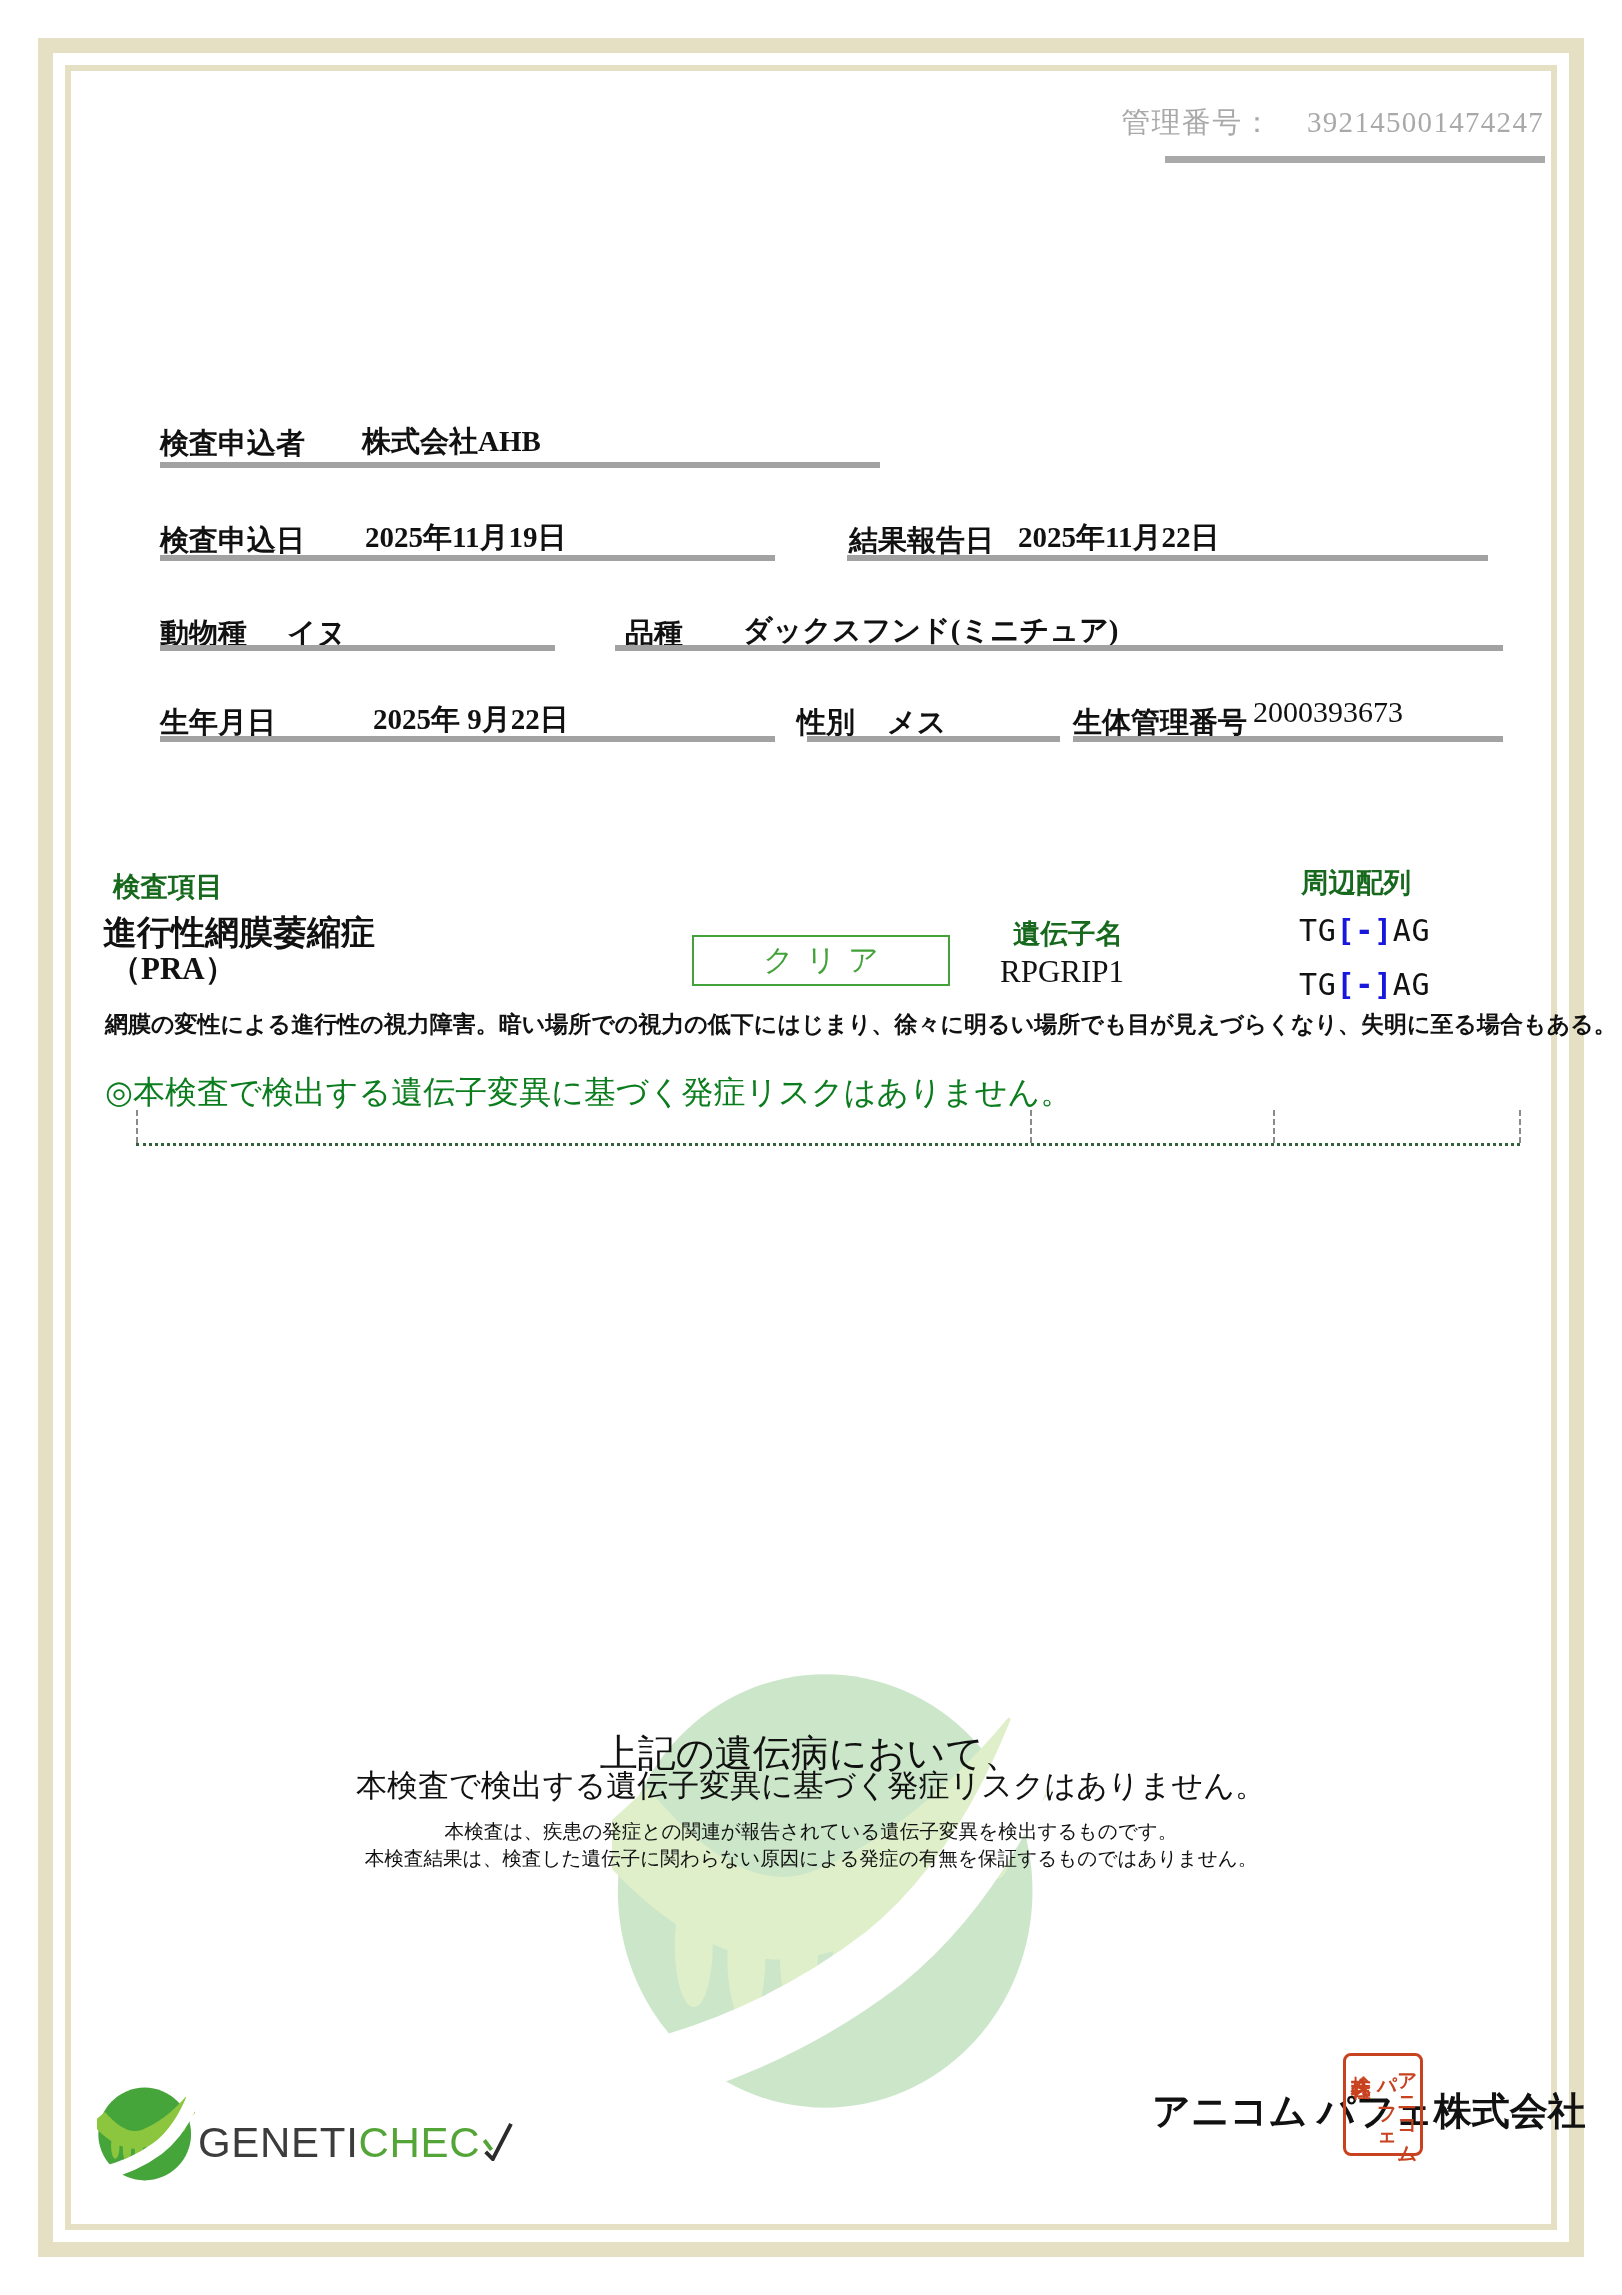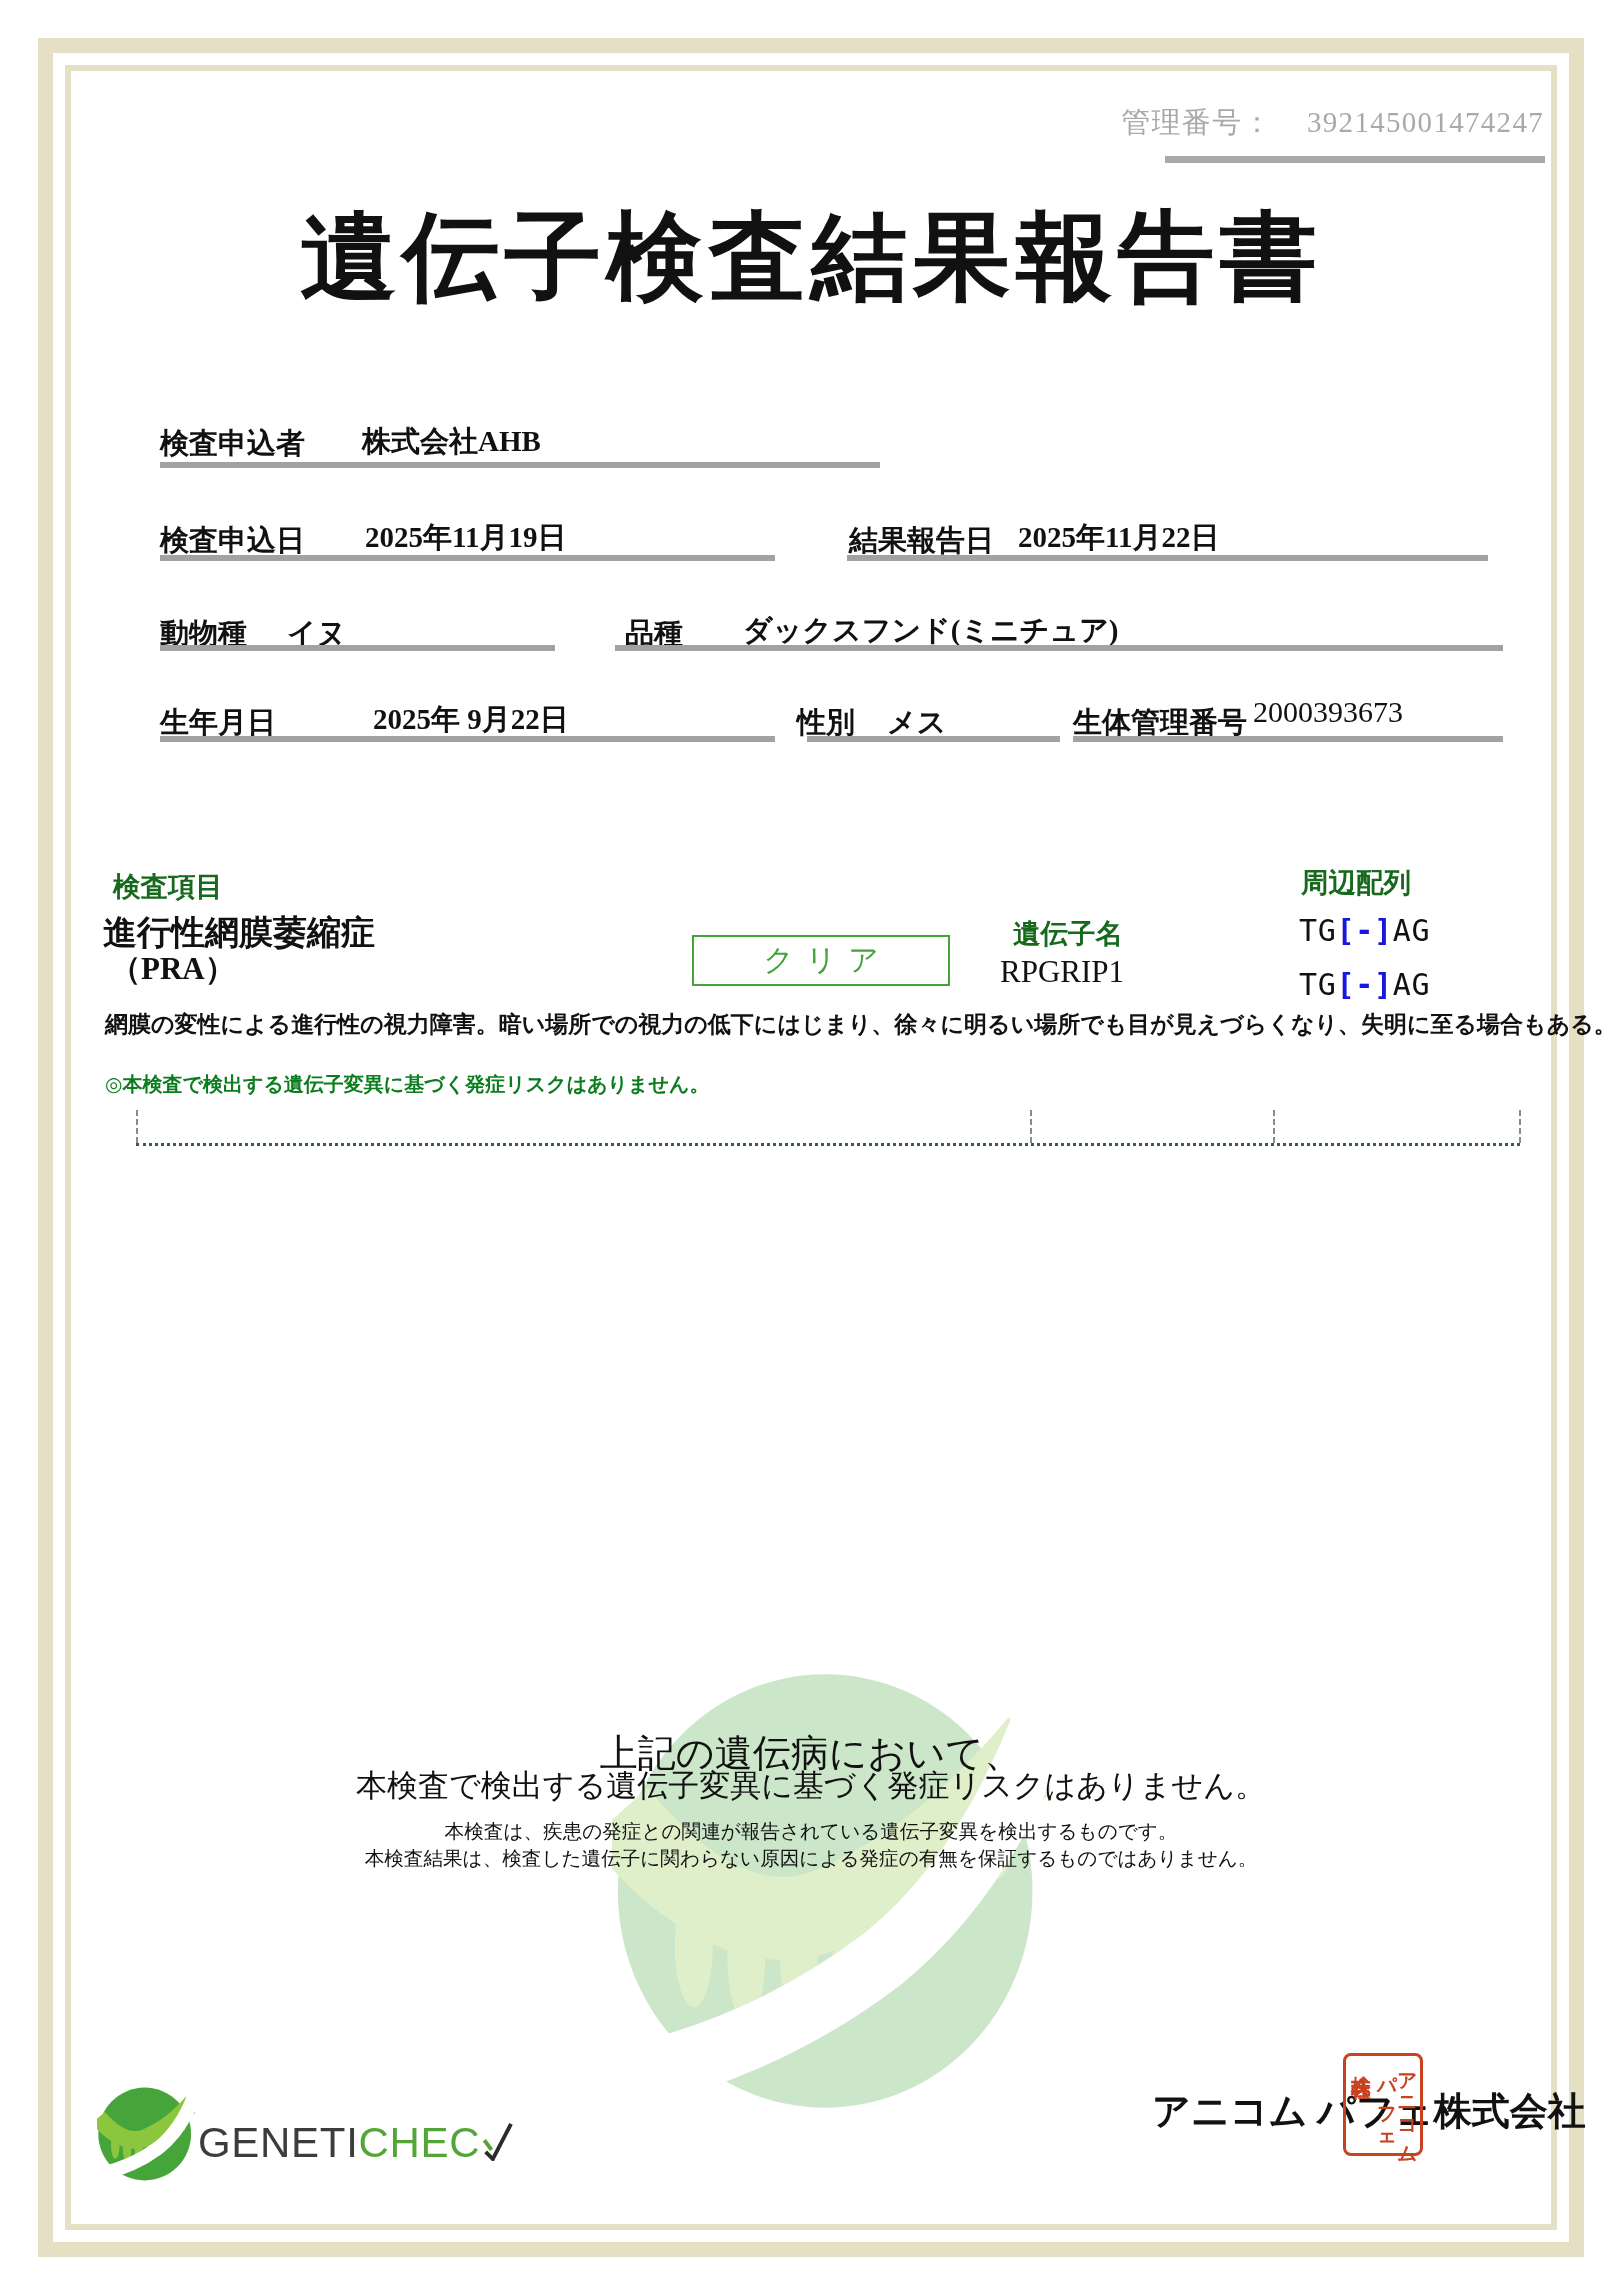--- a/index.html
+++ b/index.html
@@ -30,21 +30,21 @@
   .green-hd { font-size:27.5px; font-weight:bold; color:#17691d; white-space:nowrap; }
   .disease { font-size:34px; font-weight:bold; white-space:nowrap; }
   .disease-abbr { font-size:31px; font-weight:bold; white-space:nowrap; }
   .status-box { top:935px; left:692px; width:258px; height:51px; border:2.6px solid #44a23a;
     display:flex; align-items:center; justify-content:center; }
   .status-box span { font-size:30px; color:#44a23a; letter-spacing:11.8px; padding-left:11.8px; }
   .gene { font-size:31px; white-space:nowrap; }
   .seq { font-size:30px; font-family:"DejaVu Sans Mono",monospace; white-space:nowrap; letter-spacing:0.7px; }
   .seq .variant { color:#1717dd; font-weight:bold; }
   .desc { font-size:23px; font-weight:bold; white-space:nowrap; }
-  .risk { font-size:20px; font-weight:bold; color:#0b7d1e; white-space:nowrap;text-align:center; }
+  .risk { font-size:32px; font-weight:normal; color:#0b7d1e; white-space:nowrap;text-align:center; }
   .vdash { width:0; height:33px; border-left:2px dashed #8a8a8a; }
   .dotline { top:1143px; left:136px; width:1384px; height:0; border-top:3.3px dotted #33613a; }
 
   
   .sum1 { top:1728px; left:0; width:100%; text-align:center; font-family:"Liberation Sans","DejaVu Sans",sans-serif; font-size:38px; z-index:2; }
   .sum2 { top:1765px; left:0; width:100%; text-align:center; font-family:"Liberation Sans","DejaVu Sans",sans-serif; font-size:31px; z-index:2; }
   .note { left:0; width:100%; text-align:center; font-family:"Liberation Sans","DejaVu Sans",sans-serif; font-size:19.6px; z-index:2; }
 
   .watermark { top:1662px; left:612px; width:438px; height:458px; opacity:0.27; z-index:1; }
 
@@ -69,21 +69,20 @@
   <div class="border-outer"></div>
   <div class="border-inner"></div>
 
   <div class="abs ctrl">
     <span>管理番号：</span>
     <span>&nbsp;&nbsp;</span>
     <span>392145001474247</span>
   </div>
   <div class="abs ctrl-line"></div>
 
-  <div class="abs title">遺伝子検査結果報告書</div>
 
   <div class="abs lbl" style="top:424px;left:160px;">検査申込者</div>
   <div class="abs val" style="top:422px;left:362px;">株式会社AHB</div>
   <div class="abs uline" style="top:462px;left:160px;width:720px;"></div>
 
   <div class="abs lbl" style="top:521px;left:160px;">検査申込日</div>
   <div class="abs val" style="top:518px;left:365px;">2025年11月19日</div>
   <div class="abs lbl" style="top:521px;left:849px;">結果報告日</div>
   <div class="abs val" style="top:518px;left:1018px;">2025年11月22日</div>
   <div class="abs uline" style="top:555px;left:160px;width:615px;"></div>

